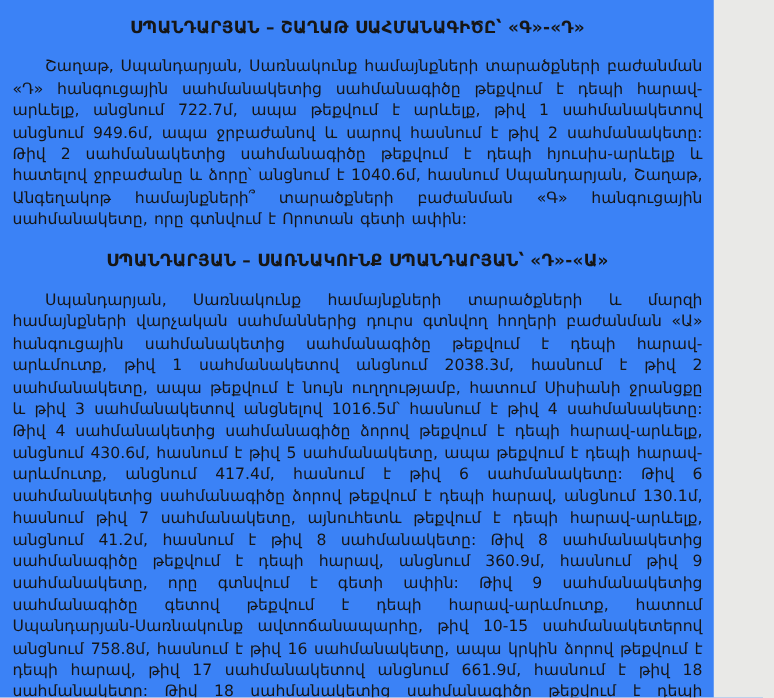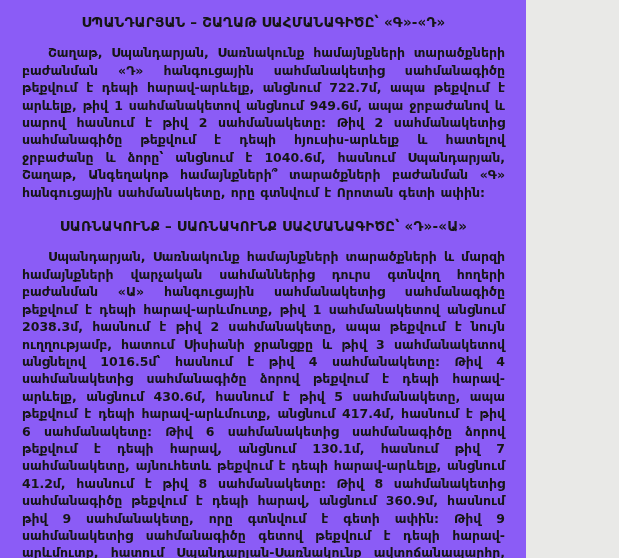--- a/index.html
+++ b/index.html
@@ -2,62 +2,61 @@
 <html><head>
   <meta charset="utf-8">
   <style>
     html, body {
       margin: 0;
       padding: 0;
       background: #e9e9e7;
     }
     .page {
       box-sizing: border-box;
-      width: 526px;
+      width: 571px;
       height: 558px;
       margin: 0;
       padding: 8px 9px 6px 10px;
-      background: #8b5cf6;
+      background: #3b82f6;
       color: #161616;
       font-family: "DejaVu Sans", sans-serif;
       font-size: 12.5px;
       line-height: 17.4px;
       overflow: hidden;
     }
     .section-heading {
       font-size: 13.5px;
       font-weight: bold;
       text-align: center;
       margin: 6px 0 13px 0;
       letter-spacing: 0.2px;
     }
     .section-heading.second {
       margin-top: 17px;
     }
     .body-text {
-      margin: 12px;
+      margin: 0;
       text-align: justify;
       text-indent: 26px;
       word-spacing: 1px;
-      font-weight: bold;
     }
     .summary-line {
       margin: 0;
       text-indent: 26px;
     }
   </style>
 </head>
 <body>
 
 <div class="page">
 
   <div class="section">
     <h1 class="section-heading">ՍՊԱՆԴԱՐՅԱՆ – ՇԱՂԱԹ ՍԱՀՄԱՆԱԳԻԾԸ՝ «Գ»-«Դ»</h1>
     <p class="body-text">Շաղաթ, Սպանդարյան, Սառնակունք համայնքների տարածքների բաժանման «Դ» հանգուցային սահմանակետից սահմանագիծը թեքվում է դեպի հարավ-արևելք, անցնում 722.7մ, ապա թեքվում է արևելք, թիվ 1 սահմանակետով անցնում 949.6մ, ապա ջրբաժանով և սարով հասնում է թիվ 2 սահմանակետը: Թիվ 2 սահմանակետից սահմանագիծը թեքվում է դեպի հյուսիս-արևելք և հատելով ջրբաժանը և ձորը՝ անցնում է 1040.6մ, հասնում Սպանդարյան, Շաղաթ, Անգեղակոթ համայնքների՞ տարածքների բաժանման «Գ» հանգուցային սահմանակետը, որը գտնվում է Որոտան գետի ափին:</p>
   </div>
 
   <div class="section">
-    <h1 class="section-heading second">ՍԱՌՆԱԿՈՒՆՔ – ՍԱՌՆԱԿՈՒՆՔ ՍԱՀՄԱՆԱԳԻԾԸ՝ «Դ»-«Ա»</h1>
+    <h1 class="section-heading second">ՍՊԱՆԴԱՐՅԱՆ – ՍԱՌՆԱԿՈՒՆՔ ՍՊԱՆԴԱՐՅԱՆ՝ «Դ»-«Ա»</h1>
     <p class="body-text">Սպանդարյան, Սառնակունք համայնքների տարածքների և մարզի համայնքների վարչական սահմաններից դուրս գտնվող հողերի բաժանման «Ա» հանգուցային սահմանակետից սահմանագիծը թեքվում է դեպի հարավ-արևմուտք, թիվ 1 սահմանակետով անցնում 2038.3մ, հասնում է թիվ 2 սահմանակետը, ապա թեքվում է նույն ուղղությամբ, հատում Սիսիանի ջրանցքը և թիվ 3 սահմանակետով անցնելով 1016.5մ՝ հասնում է թիվ 4 սահմանակետը: Թիվ 4 սահմանակետից սահմանագիծը ձորով թեքվում է դեպի հարավ-արևելք, անցնում 430.6մ, հասնում է թիվ 5 սահմանակետը, ապա թեքվում է դեպի հարավ-արևմուտք, անցնում 417.4մ, հասնում է թիվ 6 սահմանակետը: Թիվ 6 սահմանակետից սահմանագիծը ձորով թեքվում է դեպի հարավ, անցնում 130.1մ, հասնում թիվ 7 սահմանակետը, այնուհետև թեքվում է դեպի հարավ-արևելք, անցնում 41.2մ, հասնում է թիվ 8 սահմանակետը: Թիվ 8 սահմանակետից սահմանագիծը թեքվում է դեպի հարավ, անցնում 360.9մ, հասնում թիվ 9 սահմանակետը, որը գտնվում է գետի ափին: Թիվ 9 սահմանակետից սահմանագիծը գետով թեքվում է դեպի հարավ-արևմուտք, հատում Սպանդարյան-Սառնակունք ավտոճանապարհը, թիվ 10-15 սահմանակետերով անցնում 758.8մ, հասնում է թիվ 16 սահմանակետը, ապա կրկին ձորով թեքվում է դեպի հարավ, թիվ 17 սահմանակետով անցնում 661.9մ, հասնում է թիվ 18 սահմանակետը: Թիվ 18 սահմանակետից սահմանագիծը թեքվում է դեպի հարավ-արևմուտք, հատում Որոտան գետը և ռելիեֆային տեղանքով անցնելով 2556.4մ՝ հասնում է Շաղաթ, Սպանդարյան, Սառնակունք համայնքների տարածքների բաժանման «Դ» հանգուցային սահմանակետը:</p>
 
   </div>
 
 </div>
 
 </body></html>

